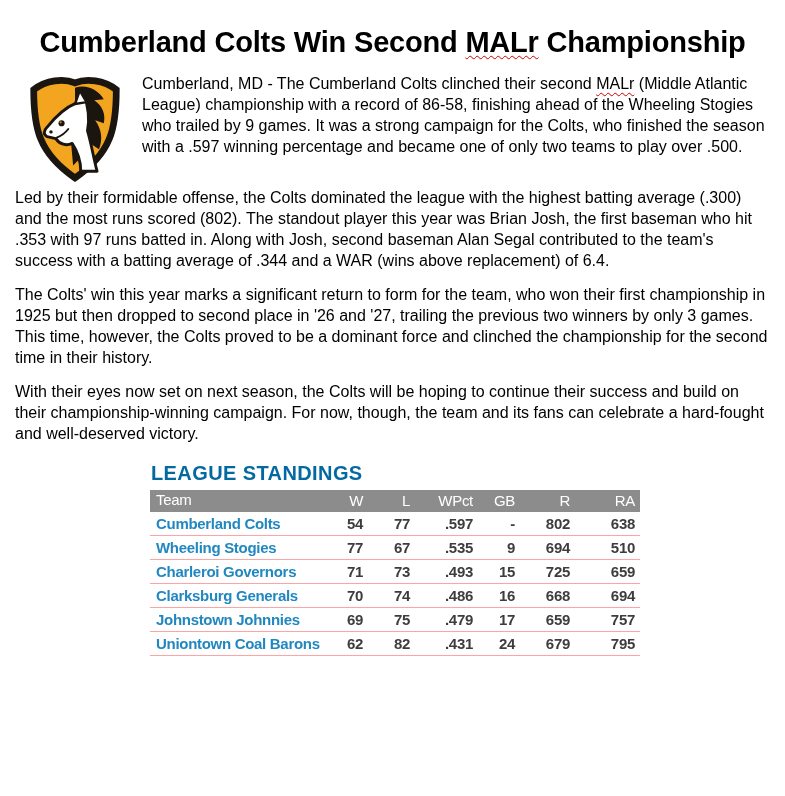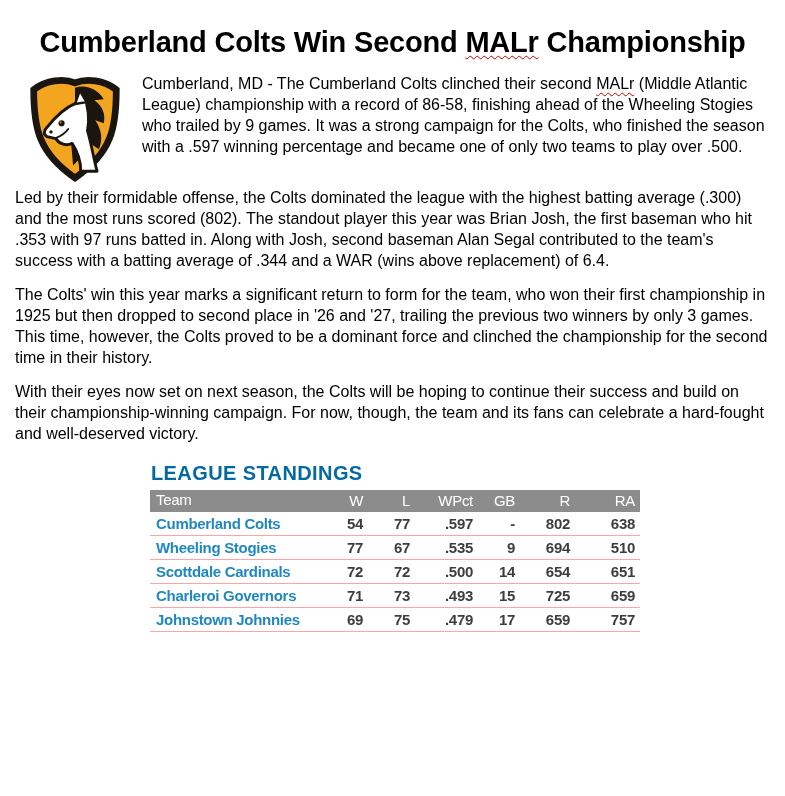--- a/index.html
+++ b/index.html
@@ -158,43 +158,52 @@
         <tr>
           <td class="team-cell"><span class="team-link">Wheeling Stogies</span></td>
           <td>77</td>
           <td>67</td>
           <td>.535</td>
           <td>9</td>
           <td>694</td>
           <td>510</td>
         </tr>
         <tr>
-          <td class="team-cell"><span class="team-link">Scottdale Cardinals</span></td>
-          <td>72</td>
-          <td>72</td>
-          <td>.500</td>
-          <td>14</td>
-          <td>654</td>
-          <td>651</td>
-        </tr>
-        <tr>
           <td class="team-cell"><span class="team-link">Charleroi Governors</span></td>
           <td>71</td>
           <td>73</td>
           <td>.493</td>
           <td>15</td>
           <td>725</td>
           <td>659</td>
         </tr>
         <tr>
+          <td class="team-cell"><span class="team-link">Clarksburg Generals</span></td>
+          <td>70</td>
+          <td>74</td>
+          <td>.486</td>
+          <td>16</td>
+          <td>668</td>
+          <td>694</td>
+        </tr>
+        <tr>
           <td class="team-cell"><span class="team-link">Johnstown Johnnies</span></td>
           <td>69</td>
           <td>75</td>
           <td>.479</td>
           <td>17</td>
           <td>659</td>
           <td>757</td>
         </tr>
+        <tr>
+          <td class="team-cell"><span class="team-link">Uniontown Coal Barons</span></td>
+          <td>62</td>
+          <td>82</td>
+          <td>.431</td>
+          <td>24</td>
+          <td>679</td>
+          <td>795</td>
+        </tr>
       </tbody>
     </table>
   </div>
 
 </div>
 
 </body></html>

